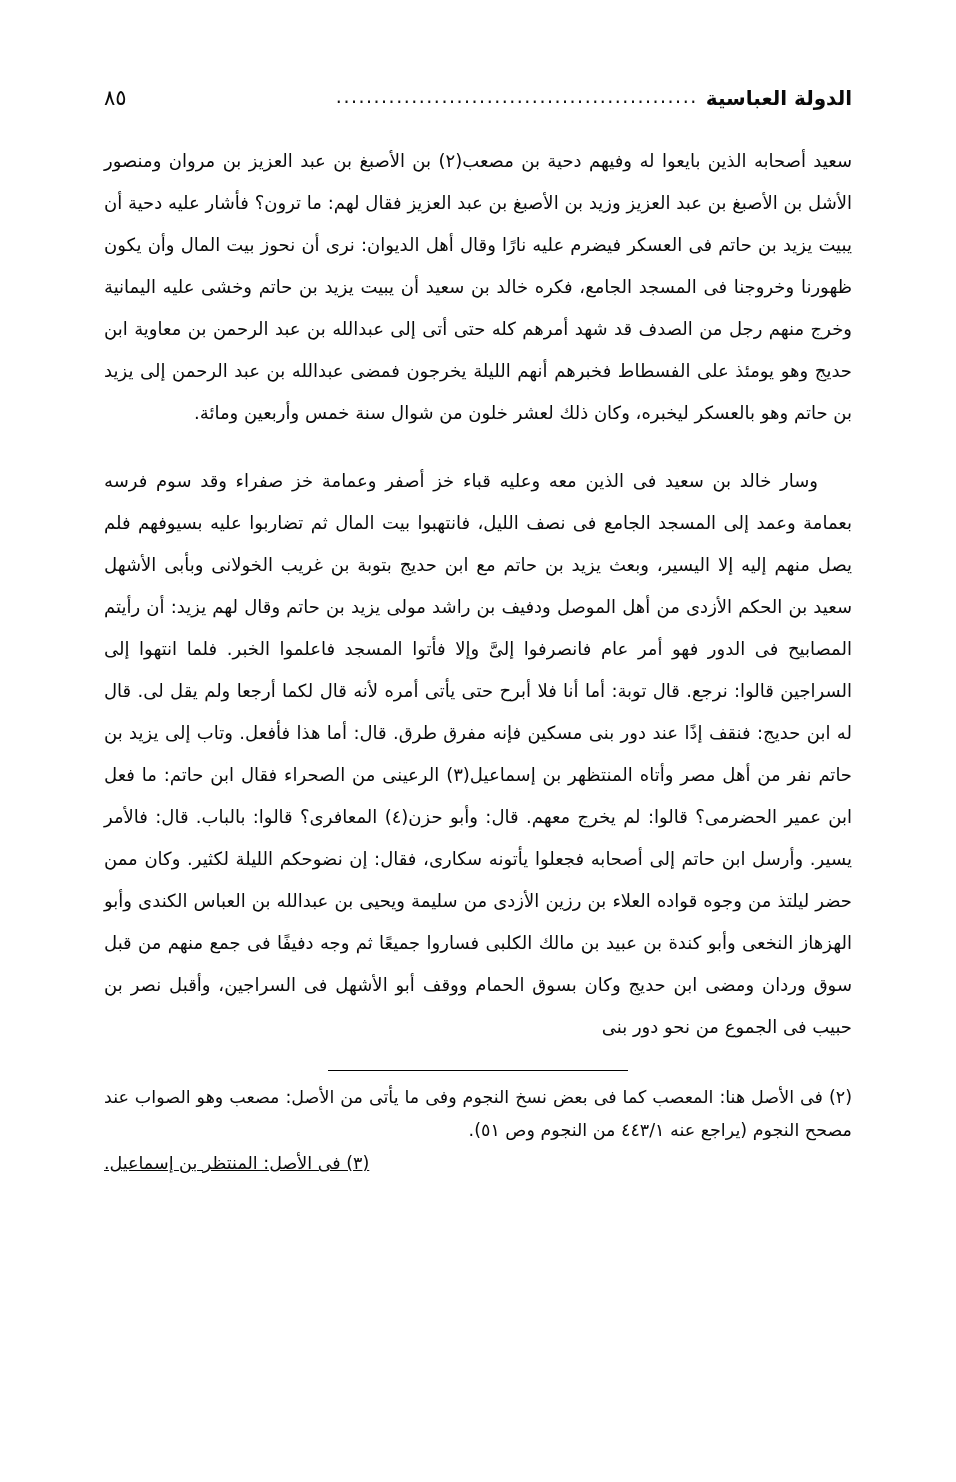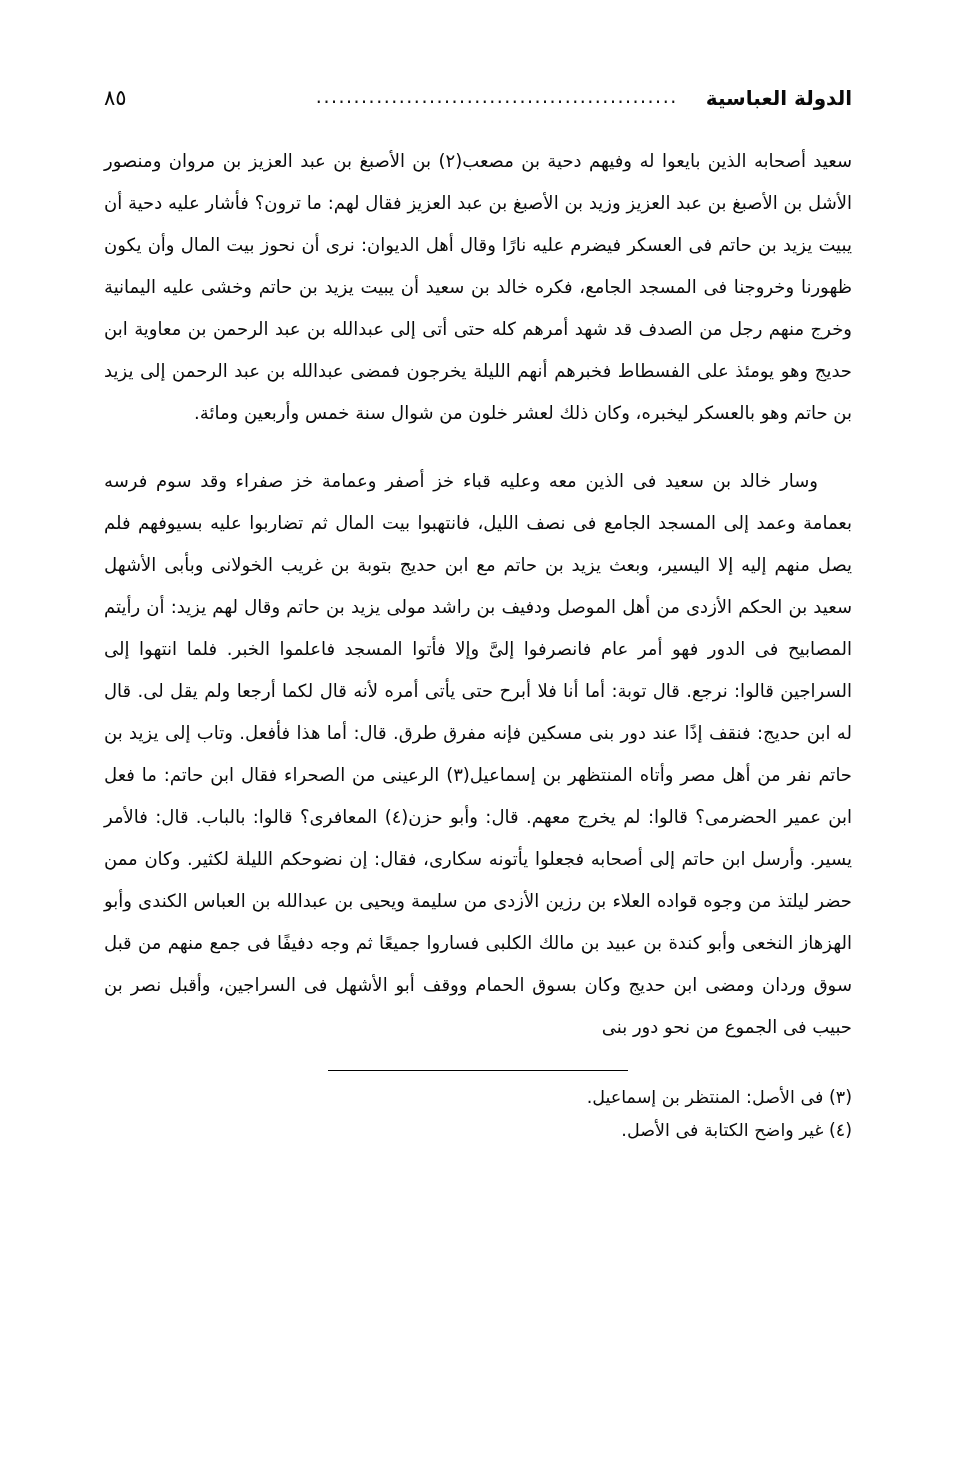--- a/index.html
+++ b/index.html
@@ -30,21 +30,20 @@
     justify-content: flex-start;
     font-size: 20.5px;
     letter-spacing: 0px;
     margin-bottom: 30px;
     direction: rtl;
   }
   .header .title {
     font-weight: 700;
     white-space: nowrap;
     font-size: 20px;
-    margin-left: 20px;
   }
   .header .dots {
     flex: 1;
     overflow: hidden;
     white-space: nowrap;
     margin: 0 8px;
     font-size: 19px;
     letter-spacing: 1.5px;
     color: #111;
     position: relative;
@@ -84,21 +83,22 @@
     margin-top: 10px;
     direction: rtl;
     font-size: 17.5px;
     line-height: 33px;
     text-align: justify;
   }
   .fn-line {
     margin: 0;
   }
   .fn-line.center {
-    text-align: right;
+    text-align: left;
+    text-decoration: underline;
   }
 </style>
 </head>
 <body>
 
 <div class="page">
 
   <div class="header">
     <div class="title">الدولة العباسية</div>
     <div class="dots">................................................</div>
@@ -106,17 +106,17 @@
   </div>
 
   <div class="body-text">
     <p class="para">سعيد أصحابه الذين بايعوا له وفيهم دحية بن مصعب(٢) بن الأصبغ بن عبد العزيز بن مروان ومنصور الأشل بن الأصبغ بن عبد العزيز وزيد بن الأصبغ بن عبد العزيز فقال لهم: ما ترون؟ فأشار عليه دحية أن يبيت يزيد بن حاتم فى العسكر فيضرم عليه نارًا وقال أهل الديوان: نرى أن نحوز بيت المال وأن يكون ظهورنا وخروجنا فى المسجد الجامع، فكره خالد بن سعيد أن يبيت يزيد بن حاتم وخشى عليه اليمانية وخرج منهم رجل من الصدف قد شهد أمرهم كله حتى أتى إلى عبدالله بن عبد الرحمن بن معاوية ابن حديج وهو يومئذ على الفسطاط فخبرهم أنهم الليلة يخرجون فمضى عبدالله بن عبد الرحمن إلى يزيد بن حاتم وهو بالعسكر ليخبره، وكان ذلك لعشر خلون من شوال سنة خمس وأربعين ومائة.</p>
     <p class="para indent">وسار خالد بن سعيد فى الذين معه وعليه قباء خز أصفر وعمامة خز صفراء وقد سوم فرسه بعمامة وعمد إلى المسجد الجامع فى نصف الليل، فانتهبوا بيت المال ثم تضاربوا عليه بسيوفهم فلم يصل منهم إليه إلا اليسير، وبعث يزيد بن حاتم مع ابن حديج بتوبة بن غريب الخولانى وبأبى الأشهل سعيد بن الحكم الأزدى من أهل الموصل ودفيف بن راشد مولى يزيد بن حاتم وقال لهم يزيد: أن رأيتم المصابيح فى الدور فهو أمر عام فانصرفوا إلىَّ وإلا فأتوا المسجد فاعلموا الخبر. فلما انتهوا إلى السراجين قالوا: نرجع. قال توبة: أما أنا فلا أبرح حتى يأتى أمره لأنه قال لكما أرجعا ولم يقل لى. قال له ابن حديج: فنقف إذًا عند دور بنى مسكين فإنه مفرق طرق. قال: أما هذا فأفعل. وتاب إلى يزيد بن حاتم نفر من أهل مصر وأتاه المنتظهر بن إسماعيل(٣) الرعينى من الصحراء فقال ابن حاتم: ما فعل ابن عمير الحضرمى؟ قالوا: لم يخرج معهم. قال: وأبو حزن(٤) المعافرى؟ قالوا: بالباب. قال: فالأمر يسير. وأرسل ابن حاتم إلى أصحابه فجعلوا يأتونه سكارى، فقال: إن نضوحكم الليلة لكثير. وكان ممن حضر ليلتذ من وجوه قواده العلاء بن رزين الأزدى من سليمة ويحيى بن عبدالله بن العباس الكندى وأبو الهزهاز النخعى وأبو كندة بن عبيد بن مالك الكلبى فساروا جميعًا ثم وجه دفيفًا فى جمع منهم من قبل سوق وردان ومضى ابن حديج وكان بسوق الحمام ووقف أبو الأشهل فى السراجين، وأقبل نصر بن حبيب فى الجموع من نحو دور بنى</p>
   </div>
 
   <hr class="fn-sep">
 
   <div class="fn-wrap">
+    <p class="fn-line">(٢) فى الأصل هنا: المعصب كما فى بعض نسخ النجوم وفى ما يأتى من الأصل: مصعب وهو الصواب عند مصحح النجوم (يراجع عنه ٤٤٣/١ من النجوم وص ٥١).</p>
     <p class="fn-line center">(٣) فى الأصل: المنتظر بن إسماعيل.</p>
-    <p class="fn-line center">(٤) غير واضح الكتابة فى الأصل.</p>
   </div>
 
 </div>
 
 </body></html>

